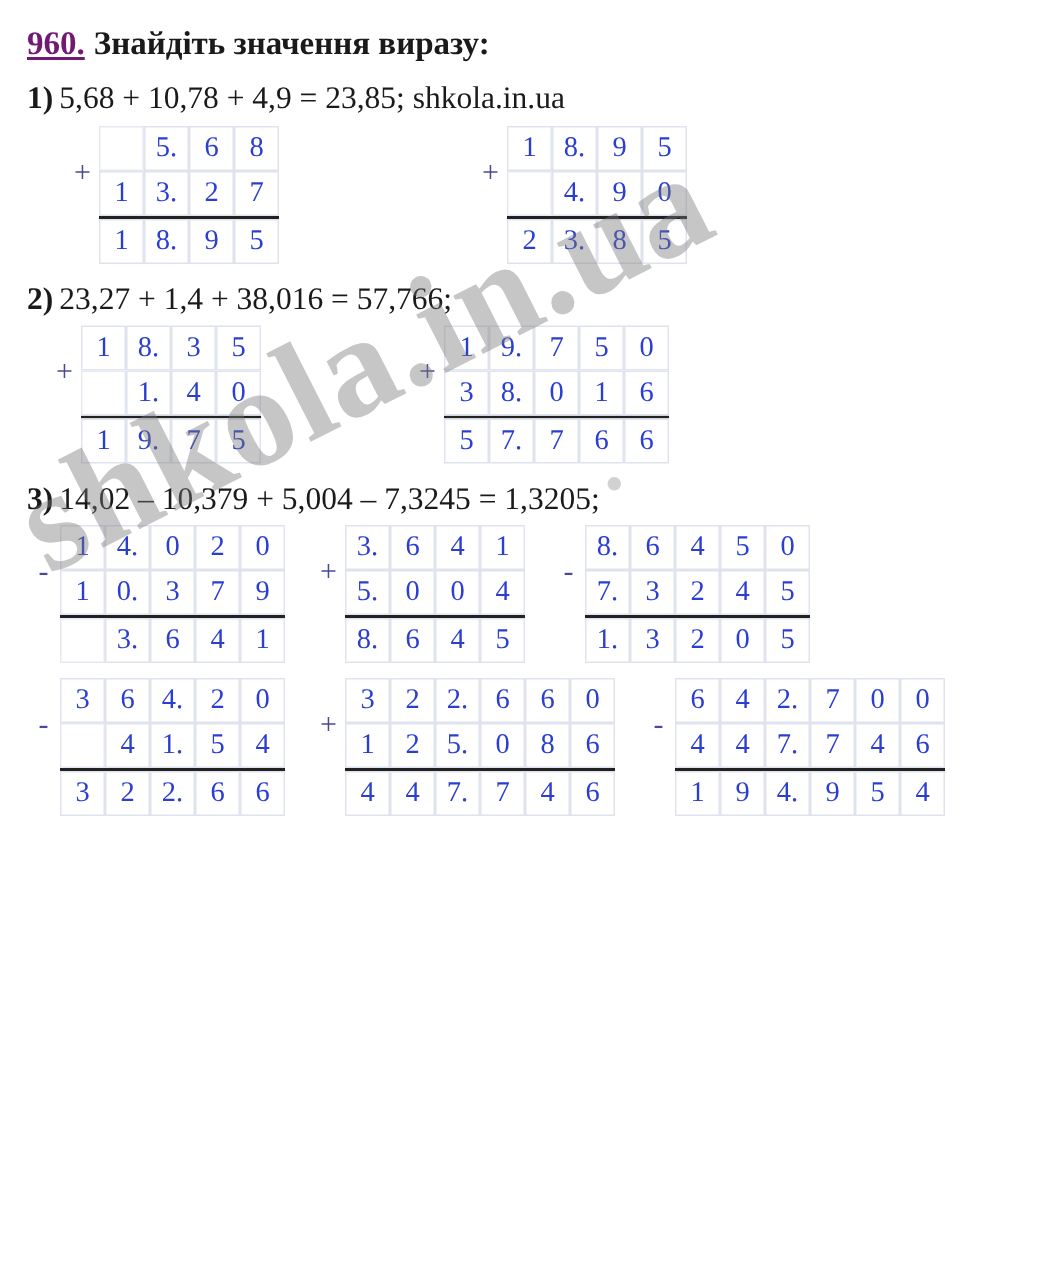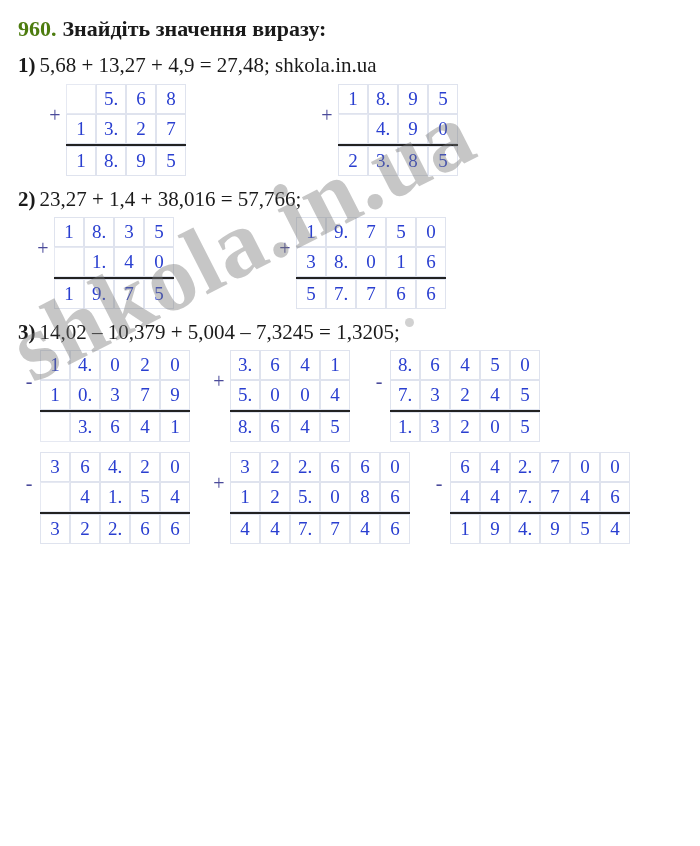--- a/index.html
+++ b/index.html
@@ -54,22 +54,23 @@
   }
 
   
   .task-head {
     font-size: 22px;
     font-weight: bold;
     margin: 2px 0 10px 0;
     line-height: 1.2;
   }
   .task-num {
-    color: #4d7c0f;
+    color: #701a75;
     margin-right: 6px;
+    text-decoration: underline;
   }
 
   
   .item-line {
     font-size: 21px;
     margin: 6px 0 4px 0;
     line-height: 1.3;
   }
   .item-idx {
     font-weight: bold;
@@ -129,21 +130,21 @@
 </head>
 <body>
 
 <div class="page">
 
   <div class="task-head">
     <span class="task-num">960.</span><span>Знайдіть значення виразу:</span>
   </div>
 
   <div class="item-line">
-    <span class="item-idx">1)</span><span>5,68 + 13,27 + 4,9 = 27,48; shkola.in.ua</span>
+    <span class="item-idx">1)</span><span>5,68 + 10,78 + 4,9 = 23,85; shkola.in.ua</span>
   </div>
   <div class="calc-row" style="padding-left:26px; gap:130px;">
     <div class="calc">
       <div class="op">+</div>
       <div class="grid" id="g0">
           <div class="grow">
             <div class="cell empty blank"></div>
             <div class="cell">5.</div>
             <div class="cell">6</div>
             <div class="cell">8</div>

